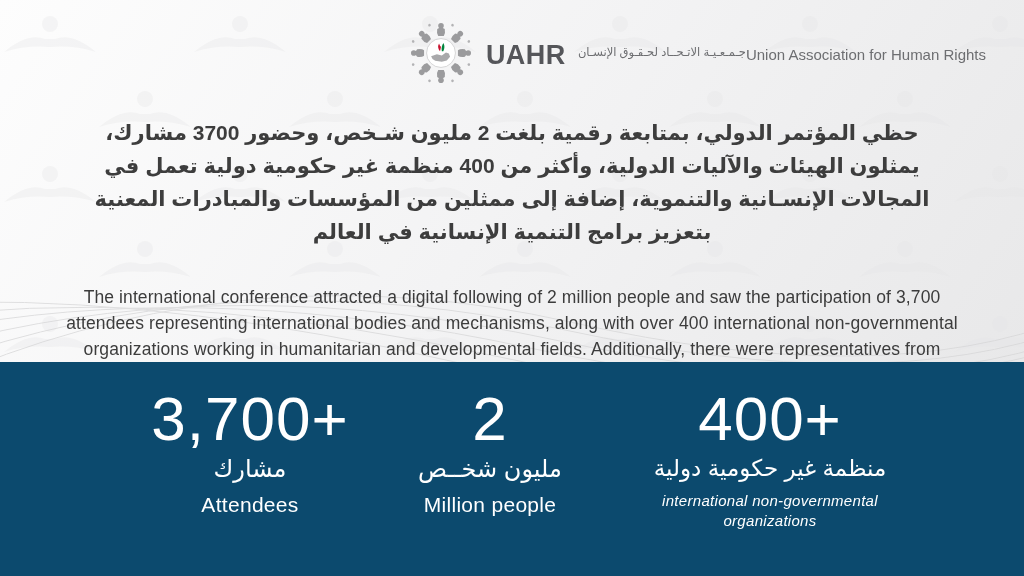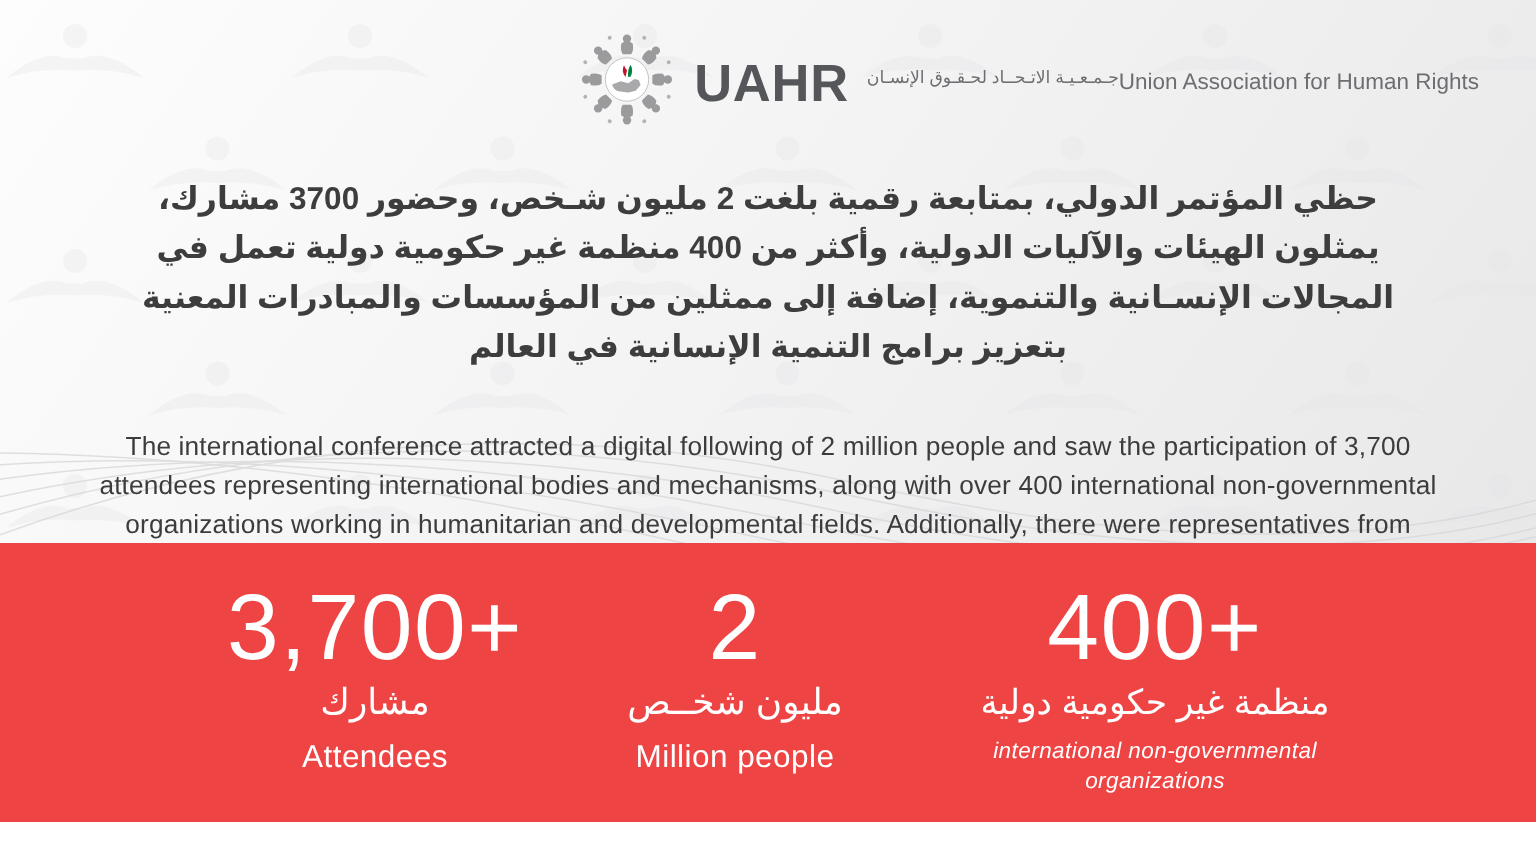--- a/index.html
+++ b/index.html
@@ -30,21 +30,21 @@
   .logo-lockup {
     position: absolute;
     top: 20px;
     right: 38px;
     display: flex;
     align-items: center;
     gap: 12px;
   }
   .emblem { width: 66px; height: 66px; }
   .logo-acronym {
-    font-size: 35px;
+    font-size: 27px;
     font-weight: 700;
     color: #55565a;
     letter-spacing: 0.5px;
     line-height: 1;
     padding-top: 4px;
   }
   .logo-names { display: flex; flex-direction: row; justify-content: center; padding-top: 4px; }
   .logo-name-ar {
     font-size: 11.5px;
     color: #6d6e71;
@@ -81,22 +81,22 @@
     font-size: 17.5px;
     color: #3c3c3c;
     line-height: 26px;
     letter-spacing: 0.1px;
   }
 
   
   .dark-section {
     position: relative;
     width: 100%;
-    height: 186px;
-    background: #ef4444;
+    height: 214px;
+    background: #0c4a6e;
   }
   .stat { position: absolute; top: 0; text-align: center; color: #ffffff; }
   .stat-attendees { left: 100px;  width: 300px; }
   .stat-people    { left: 360px;  width: 260px; }
   .stat-ngos      { left: 630px;  width: 280px; }
   .stat-value {
     margin-top: 26px;
     font-size: 62px;
     font-weight: 400;
     letter-spacing: 1px;

